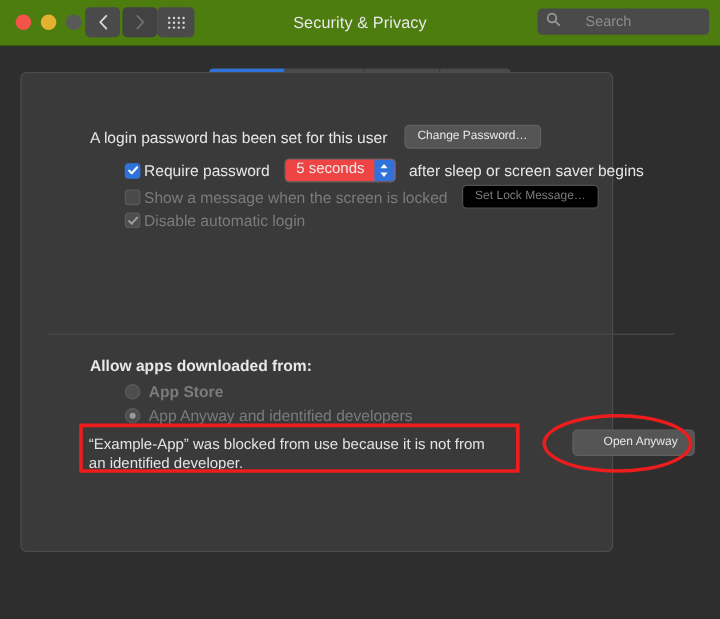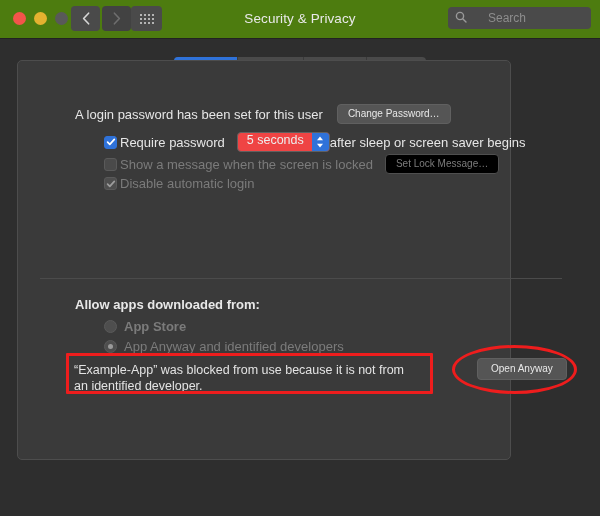--- a/index.html
+++ b/index.html
@@ -260,20 +260,21 @@
     flex-direction: column;
     align-items: center;
     justify-content: center;
     gap: 2px;
   }
   .popup .steppers svg { display: block; }
 
   #after-text {
     font-size: 13px;
     color: #e6e6e6;
+    margin-left: 11px;
     white-space: nowrap;
   }
 
   #showmsg-row { left: 86px; top: 93px; }
   #set-lock-btn { margin-left: 12px; }
 
   #disable-row { left: 86px; top: 115px; }
 
   #divider {
     position: absolute;
@@ -330,21 +331,21 @@
     width: 340px;
     font-size: 12.5px;
     line-height: 16px;
     color: #e3e3e3;
   }
 
   #open-anyway-btn {
     position: absolute;
     left: 459px;
     top: 297px;
-    padding: 4px 13px 5px 13px;
+    padding: 4px 13px 5px 25px;
     text-align: center;
   }
 
   
   #ann-box {
     position: absolute;
     left: 66px;
     top: 353px;
     width: 367px;
     height: 41px;

